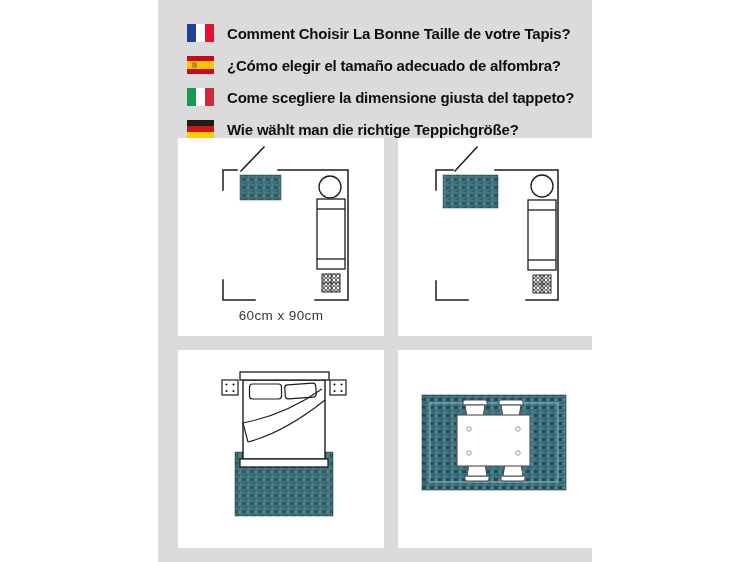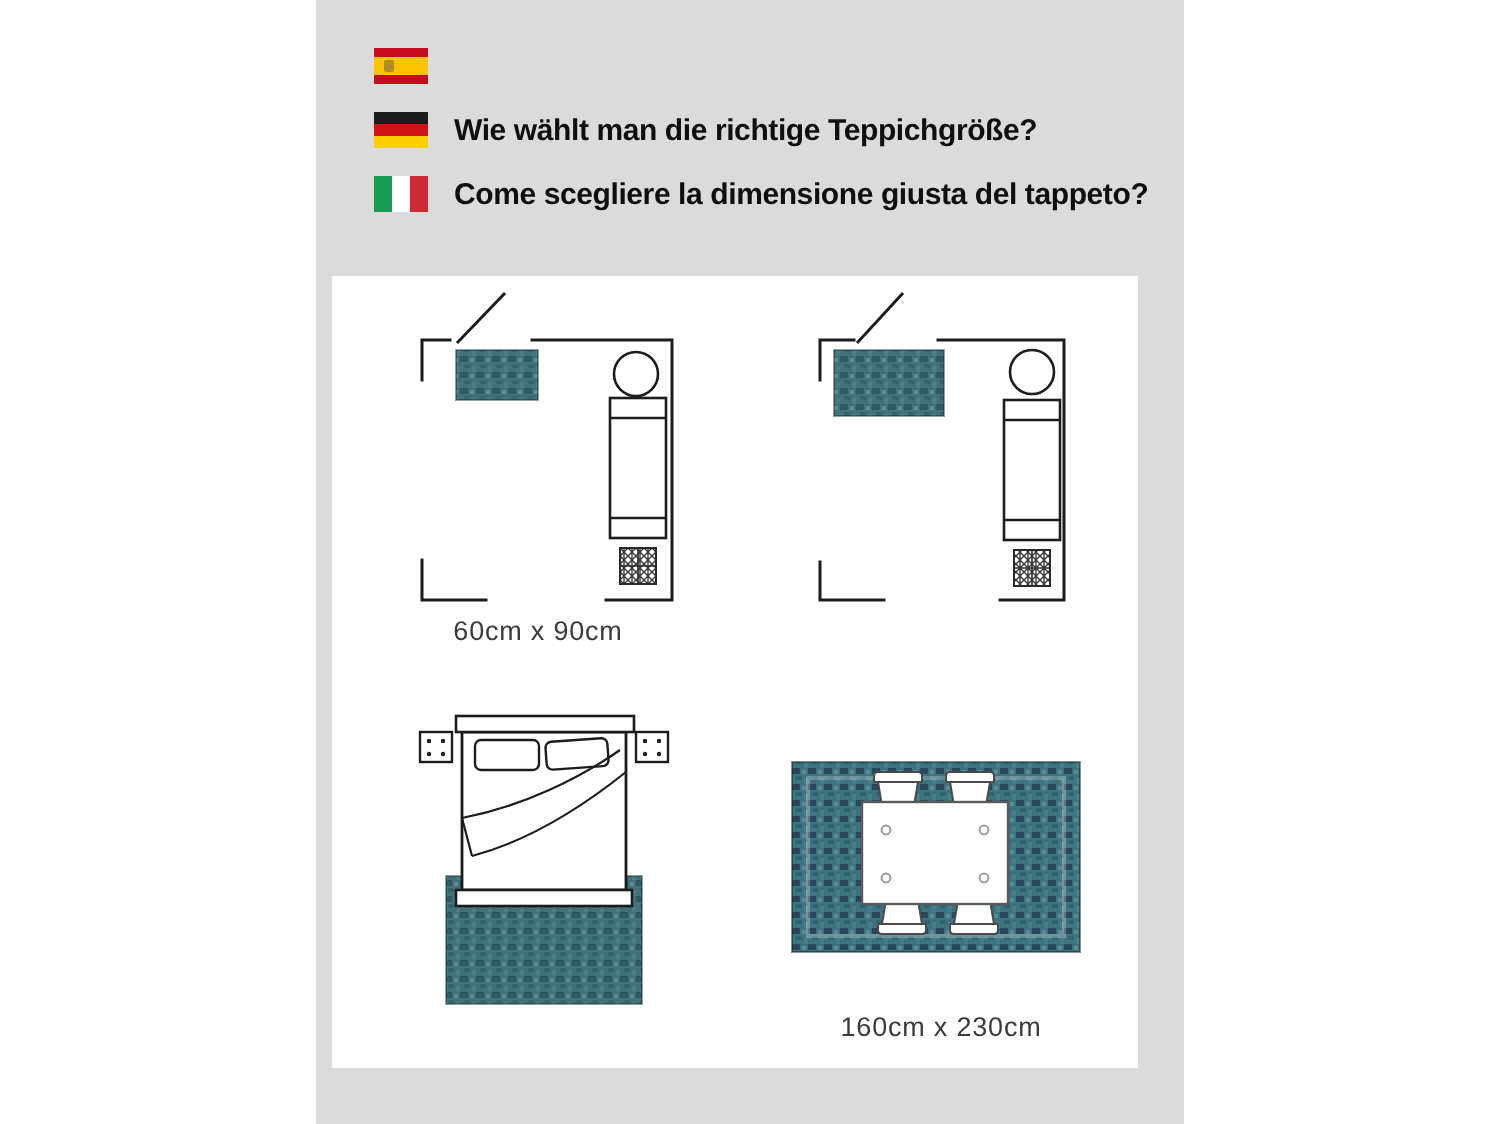--- a/index.html
+++ b/index.html
@@ -23,46 +23,52 @@
     background:#b08c2d;border-radius:1px;
   }
   .flag-it{background:linear-gradient(to right,#169a54 0 33.4%,#ffffff 33.4% 66.6%,#ce2b37 66.6% 100%);}
   .flag-de{background:linear-gradient(to bottom,#1c1c1c 0 33.4%,#d01317 33.4% 66.6%,#ffce00 66.6% 100%);}
   .header-text{
     font-size:15px;font-weight:700;color:#0f0f0f;
     letter-spacing:-0.2px;white-space:nowrap;
   }
   
   .grid{
-    position:absolute;top:138px;left:8px;
+    position:absolute;top:138px;left:20px;
     display:grid;grid-template-columns:206px 197px;grid-template-rows:198px 198px;
+    gap:14px;
   }
   .panel{position:relative;background:#ffffff;}
   .panel svg{position:absolute;inset:0;display:block;}
   .panel-label{
     position:absolute;bottom:13px;left:0;width:100%;text-align:center;
     font-size:13.5px;color:#3a3a3a;letter-spacing:0.4px;
   }
 </style>
 </head>
 <body>
 
 <div class="canvas">
 
   <div class="header">
     <div class="header-row">
+      <span class="flag flag-fr"></span>
+      <span class="header-text">Comment Choisir La Bonne Taille de votre Tapis?</span>
+    </div>
+    <div class="header-row">
       <span class="flag flag-es"></span>
+      <span class="header-text">¿Cómo elegir el tamaño adecuado de alfombra?</span>
+    </div>
+    <div class="header-row">
+      <span class="flag flag-it"></span>
+      <span class="header-text">Come scegliere la dimensione giusta del tappeto?</span>
     </div>
     <div class="header-row">
       <span class="flag flag-de"></span>
       <span class="header-text">Wie wählt man die richtige Teppichgröße?</span>
-    </div>
-    <div class="header-row">
-      <span class="flag flag-it"></span>
-      <span class="header-text">Come scegliere la dimensione giusta del tappeto?</span>
     </div>
   </div>
 
   <div class="grid">
 
     <div class="panel">
       <svg viewBox="0 0 206 198" width="206" height="198">
         <defs>
           <pattern id="rug1" width="8" height="8" patternUnits="userSpaceOnUse">
             <rect width="8" height="8" fill="#41727a"></rect>
@@ -207,17 +213,16 @@
         <use href="#chairA" transform="translate(102,132) scale(1,-1)"></use>
 
         <rect x="59" y="65" width="73" height="51" fill="#ffffff" stroke="#5a5a5a" stroke-width="1.2"></rect>
         <g fill="#ffffff" stroke="#9a9a9a" stroke-width="1">
           <circle cx="71" cy="79" r="2.2"></circle>
             <circle cx="120" cy="79" r="2.2"></circle>
           <circle cx="71" cy="103" r="2.2"></circle>
             <circle cx="120" cy="103" r="2.2"></circle>
         </g>
       </svg>
-      <div class="panel-label">160cm x 230cm</div>
     </div>
 
   </div>
 </div>
 
 </body></html>

